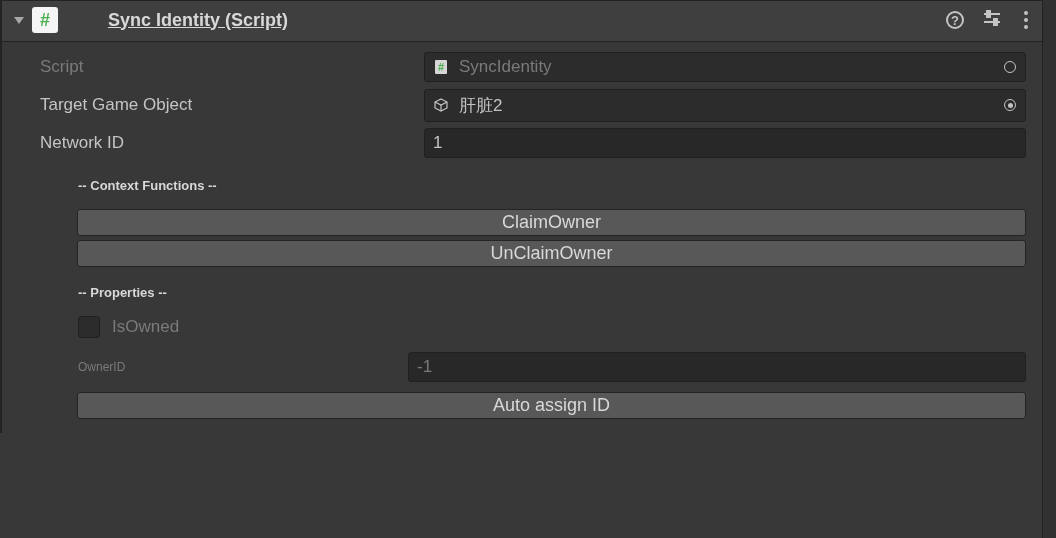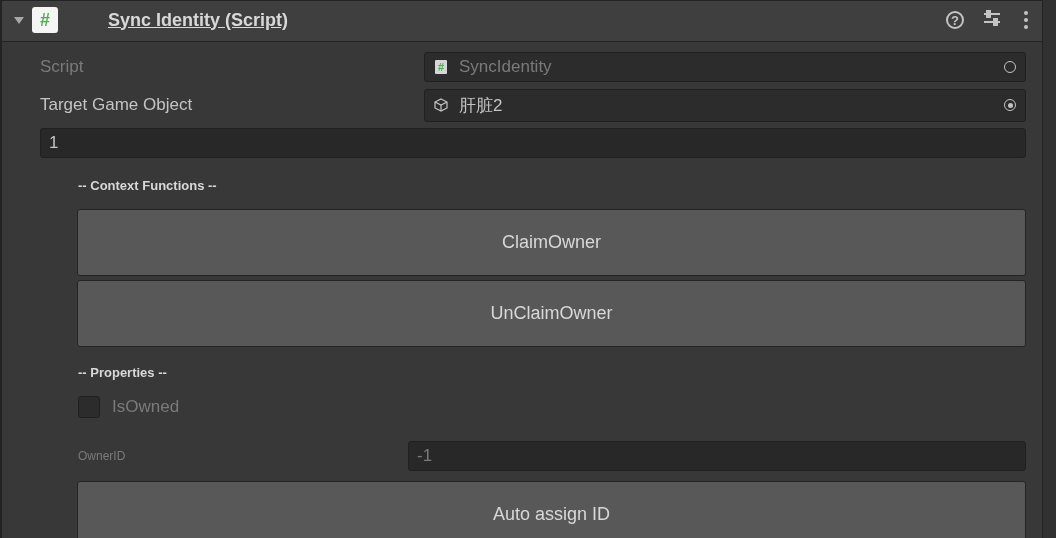--- a/index.html
+++ b/index.html
@@ -153,30 +153,30 @@
     margin-bottom: 16px;
     font-size: 13px;
   }
   .big-button {
     background: #585858;
     border: 1px solid #242424;
     border-radius: 3px;
     color: #d8d8d8;
     font-size: 18px;
     text-align: center;
-    padding: 22px 0;
+    padding: 2px 0;
     margin-bottom: 4px;
     cursor: pointer;
     margin-left: 37px;
   }
   .checkbox-row {
     display: flex;
     align-items: center;
     margin-left: 38px;
-    margin-bottom: 23px;
+    margin-bottom: 14px;
     gap: 12px;
   }
   .checkbox {
     width: 22px; height: 22px;
     background: #2c2c2c;
     border: 1px solid #202020;
     border-radius: 3px;
   }
   .prop-row {
     display: flex;
@@ -251,20 +251,21 @@
                 <line x1="8" y1="8" x2="8" y2="14"></line>
               </g>
             </svg>
         </span>
         <span>肝脏2</span>
         <span class="picker-dot solid"></span>
       </div>
     </div>
 
     <div class="row">
+      <div class="label">Network ID</div>
       <div class="field darker">
         <span>1</span>
       </div>
     </div>
 
     <div class="section">
       <div class="section-title">-- Context Functions --</div>
       <div class="big-button">ClaimOwner</div>
       <div class="big-button">UnClaimOwner</div>
     </div>

